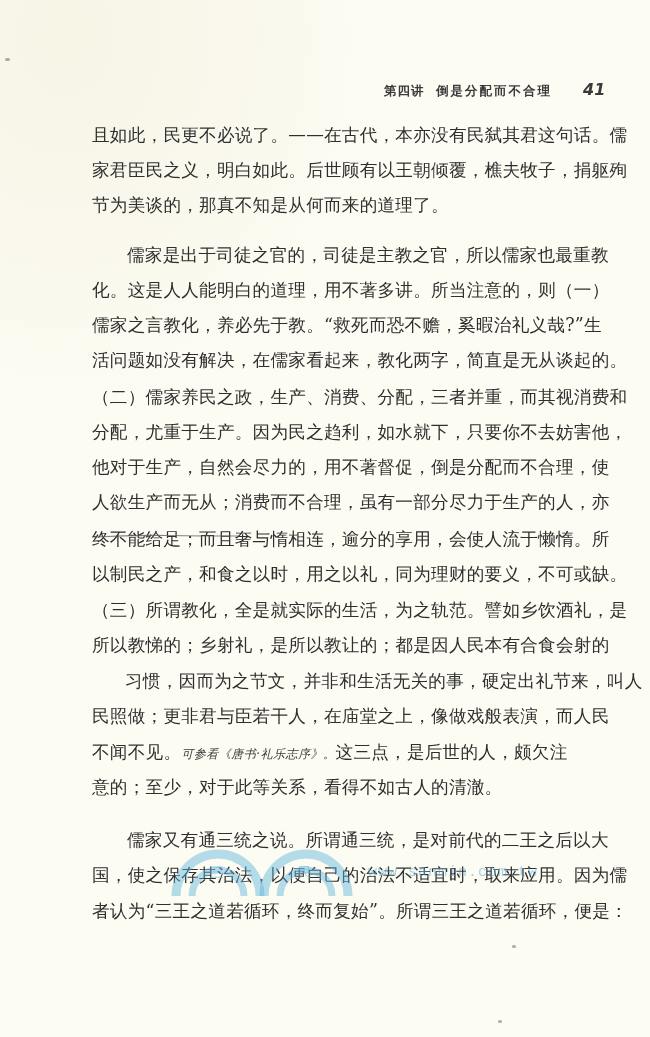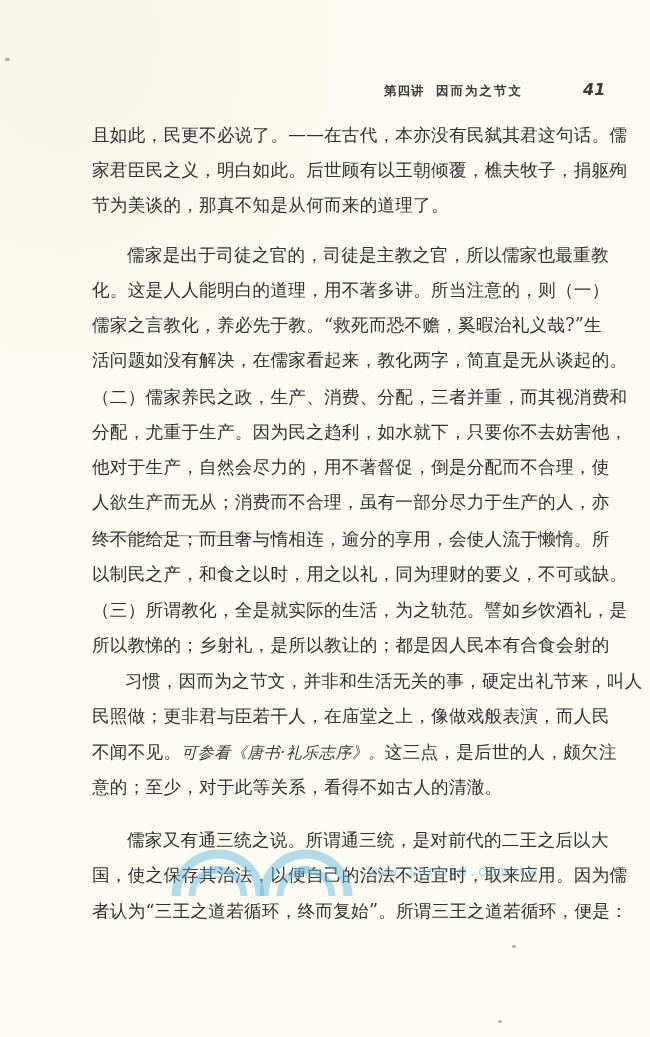--- a/index.html
+++ b/index.html
@@ -58,21 +58,21 @@
       left: 0;
       height: 30px;
       font-size: 17.6px;
       line-height: 30px;
       white-space: nowrap;
       color: #2f2f2f;
       letter-spacing: 0.25px;
     }
     .line.indent { left: 35px; text-align: center; }
     .note {
-      font-size: 16px;
+      font-size: 12px;
       font-style: italic;
       letter-spacing: 0.5px;
       color: #3a3a3a;
     }
     .pen-mark {
       position: absolute;
       left: 92px;
       top: 534px;
       width: 150px;
       height: 4px;
@@ -131,21 +131,21 @@
 <body>
 
 <div class="page">
 
   <div class="smudge" style="left:5px;top:58px;"></div>
   <div class="smudge" style="left:512px;top:945px;width:4px;height:3px;"></div>
   <div class="smudge" style="left:498px;top:1020px;width:4px;height:3px;"></div>
 
   <div class="header">
     <span class="chapter">第四讲</span>
-    <span class="title">因而为之节文</span>
+    <span class="title">倒是分配而不合理</span>
     <span class="pagenum">41</span>
   </div>
 
   <div class="body-text">
 
     <div class="line" style="top:0px;">且如此，民更不必说了。——在古代，本亦没有民弑其君这句话。儒</div>
     <div class="line" style="top:35px;">家君臣民之义，明白如此。后世顾有以王朝倾覆，樵夫牧子，捐躯殉</div>
     <div class="line" style="top:70px;">节为美谈的，那真不知是从何而来的道理了。</div>
 
     <div class="line indent" style="top:120px;">儒家是出于司徒之官的，司徒是主教之官，所以儒家也最重教</div>

